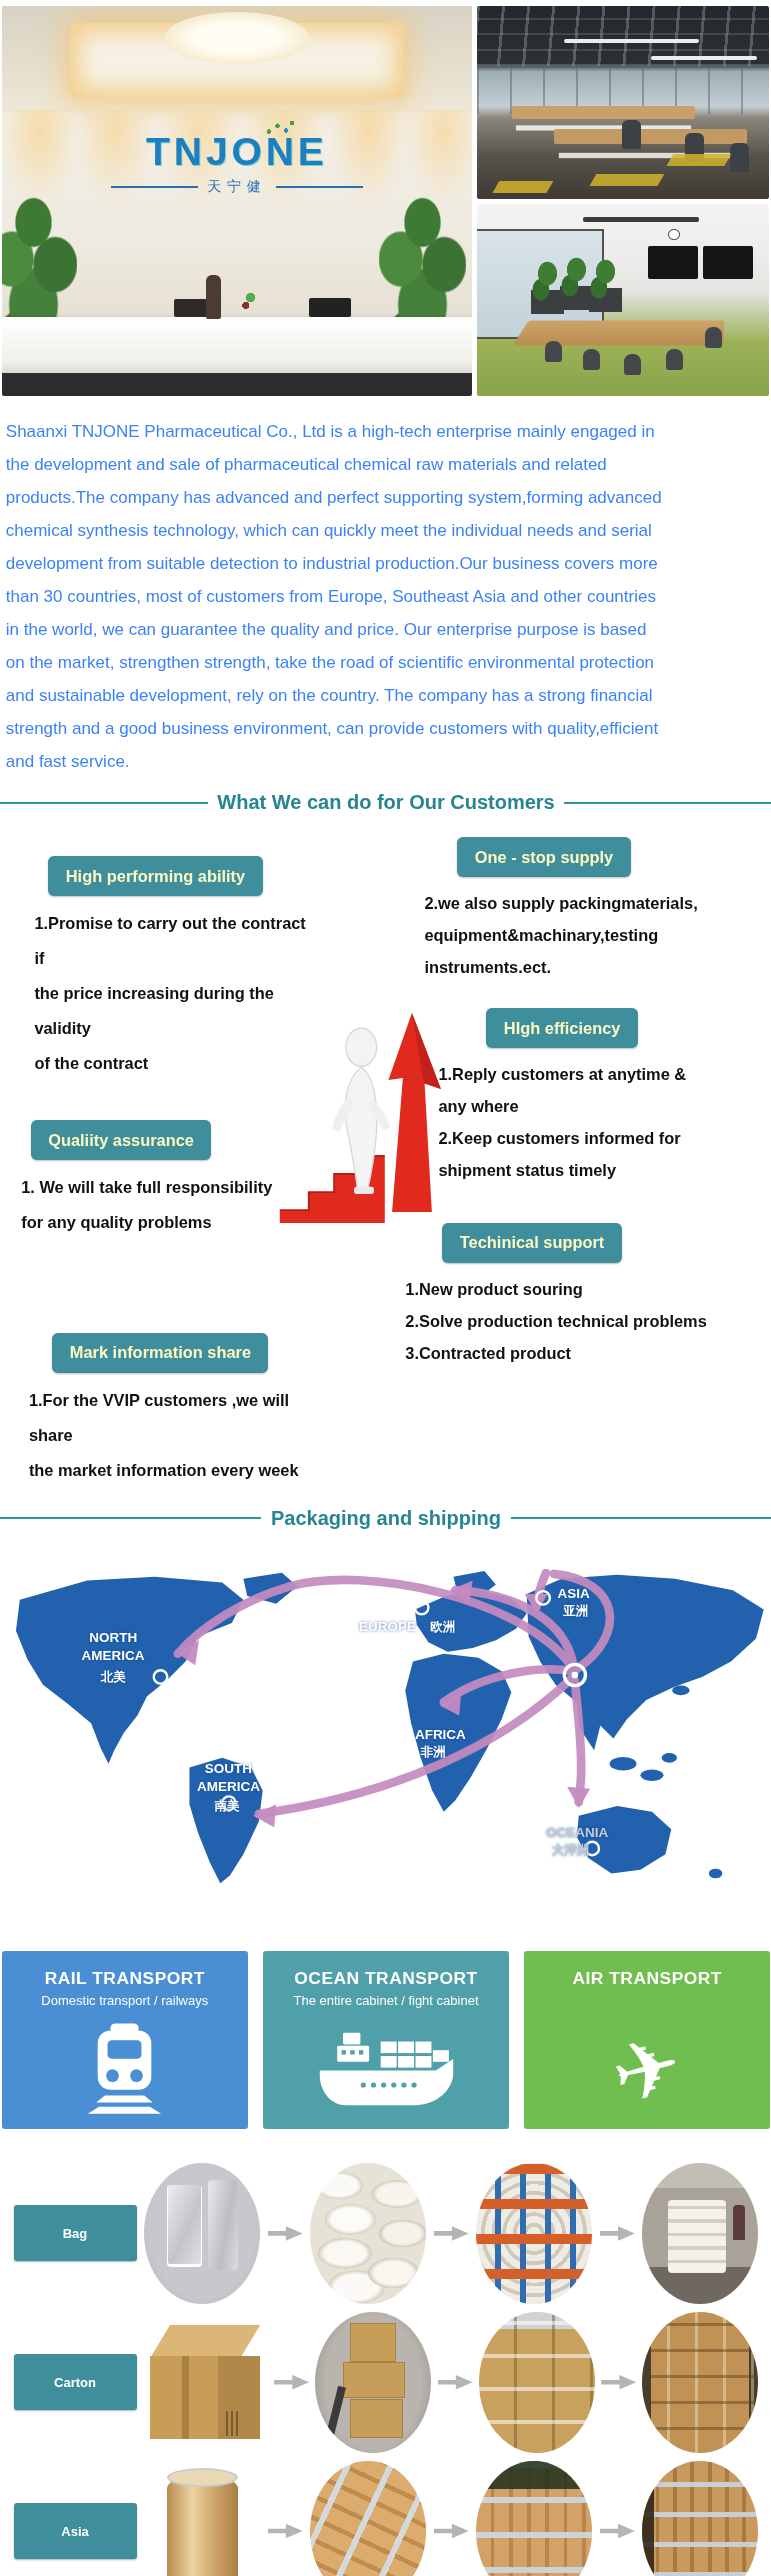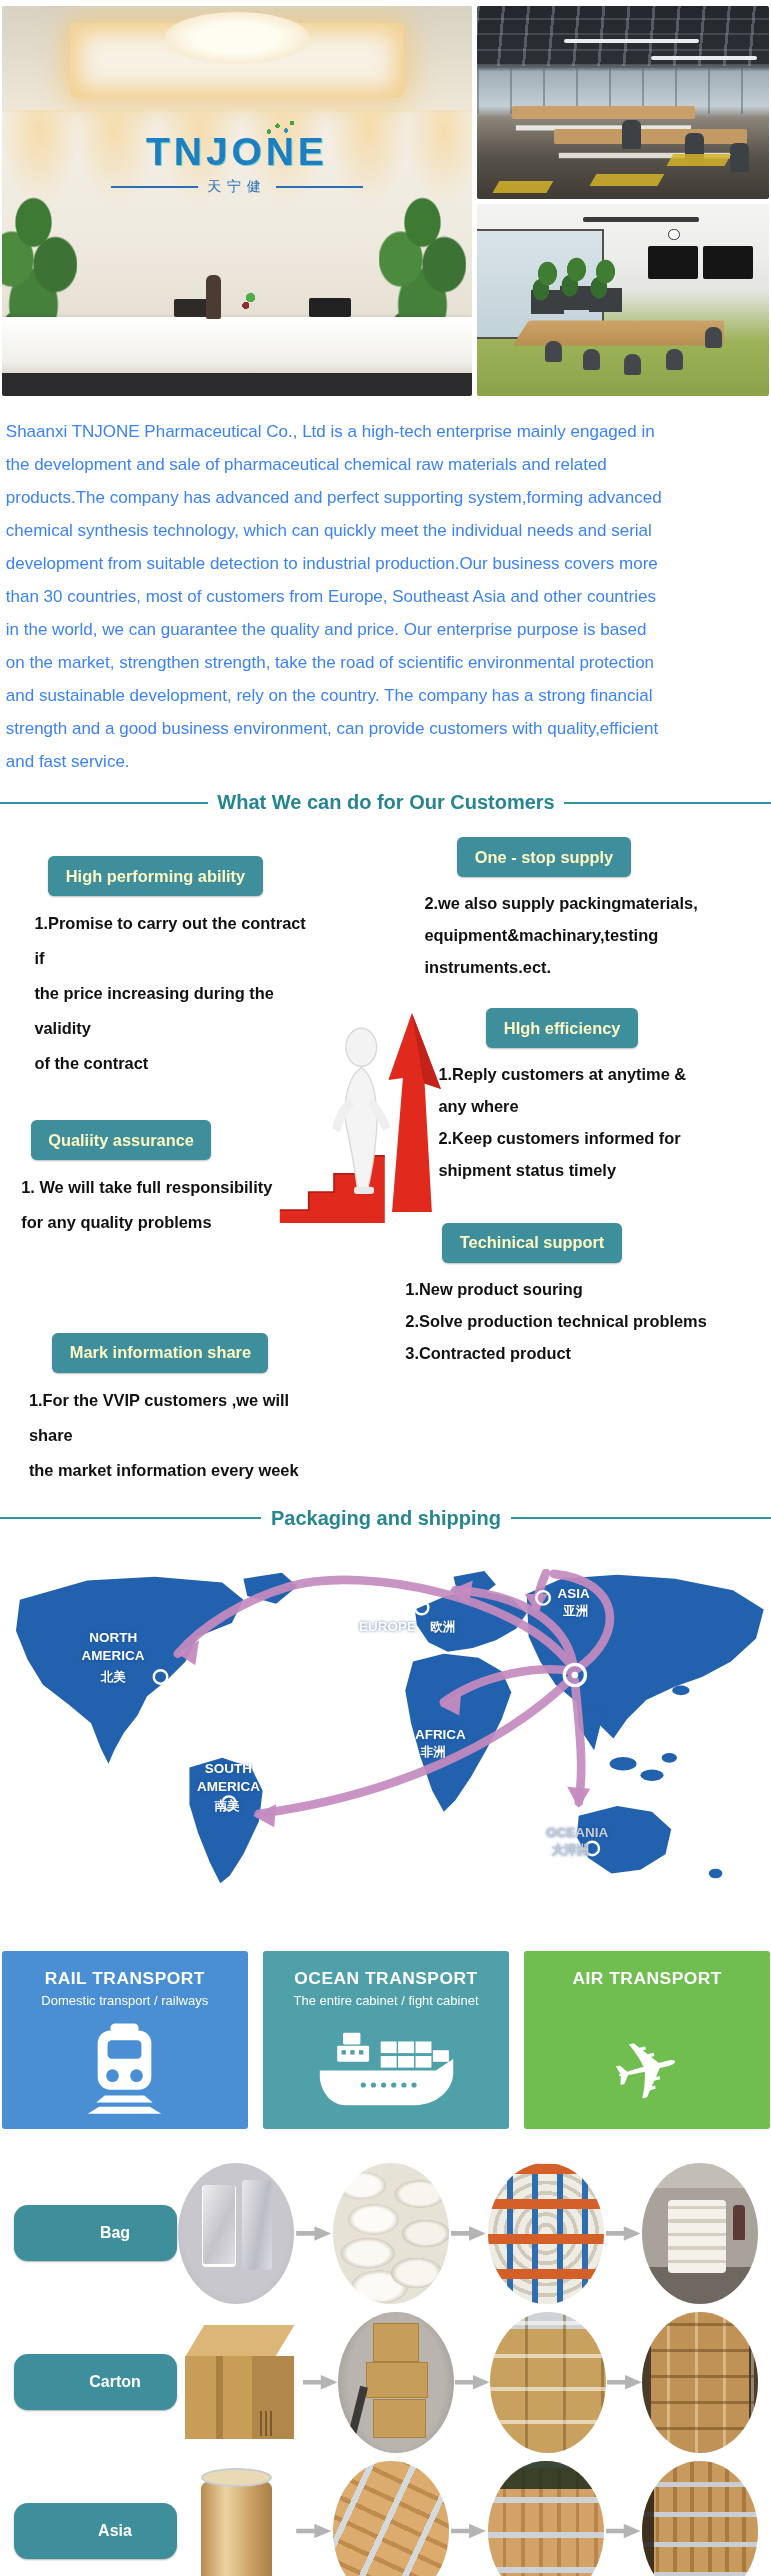--- a/index.html
+++ b/index.html
@@ -101,21 +101,21 @@
   .card .s{font-size:13px;margin-top:3.9px;}
   .card.rail{background:#4a8fd3;}
   .card.ocean{background:#4fa0a8;}
   .card.air{background:#6fbe4f;}
   .card .iconbox{position:absolute;left:0;right:0;bottom:7.7px;height:102px;display:flex;align-items:center;justify-content:center;}
   .plane-glyph{font-family:"DejaVu Sans",sans-serif;font-size:81px;color:#fff;transform:rotate(-14deg);line-height:1;}
 
   
   .packrows{margin-top:33px;}
   .prow{display:flex;align-items:center;justify-content:space-between;height:143px;padding:0 13.5px;margin-bottom:5.8px;}
-  .plabel{background:#3e8e9b;color:#fff;font-weight:bold;font-size:16px;width:123px;height:56px;display:flex;align-items:center;justify-content:center;border-radius:14px;box-shadow:0 1px 1.9px rgba(0,0,0,.3);padding-left:40px;}
+  .plabel{background:#3e8e9b;color:#fff;font-weight:bold;font-size:13px;width:123px;height:56px;display:flex;align-items:center;justify-content:center;border-radius:3px;box-shadow:0 1px 1.9px rgba(0,0,0,.3);}
   .ov{width:116px;height:141px;border-radius:50%;position:relative;overflow:hidden;flex:0 0 auto;}
   .flow-arrow{width:35px;height:14.5px;background:#b4b4b4;clip-path:polygon(0 34%,52% 34%,52% 0,100% 50%,52% 100%,52% 66%,0 66%);flex:0 0 auto;}
   
   .ov.bag1{background:radial-gradient(87px 116px at 50% 45%,#c7c7cd 0 60%,#aeaeb6 100%);}
   .ov.bag1 .bA{position:absolute;left:20%;top:16%;width:30%;height:58%;border-radius:3.9px;background:linear-gradient(115deg,#efeff1,#c3c3c9 55%,#e2e2e6);box-shadow:0 -1.9px 0 1px #fff inset;}
   .ov.bag1 .bB{position:absolute;left:55%;top:12%;width:26%;height:64%;border-radius:3.9px;background:linear-gradient(100deg,#e8e8ec,#bcbcc4 60%,#dcdce2);}
   .ov.sacks{background:
      radial-gradient(33px 19px at 25% 16%,#fbfaf6 55%,#d8d2c4 72%,transparent 74%),
      radial-gradient(35px 19px at 75% 22%,#f7f5ee 55%,#d4cec0 72%,transparent 74%),
      radial-gradient(35px 21px at 35% 40%,#fcfbf8 55%,#d8d2c4 72%,transparent 74%),

